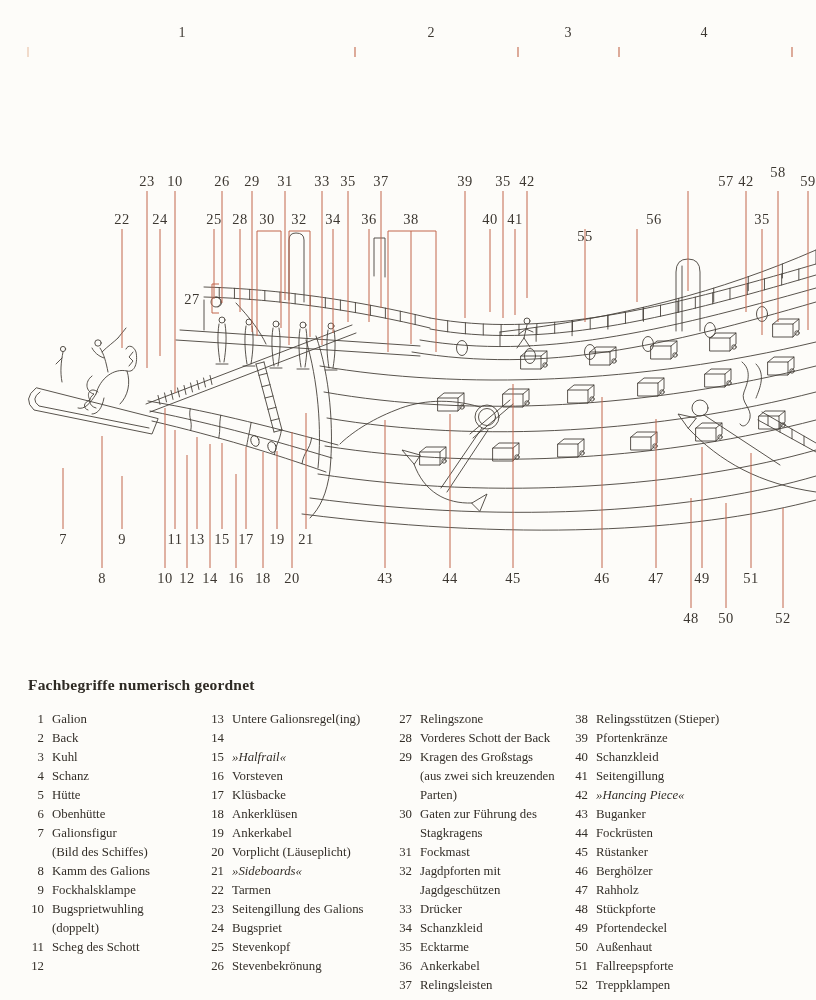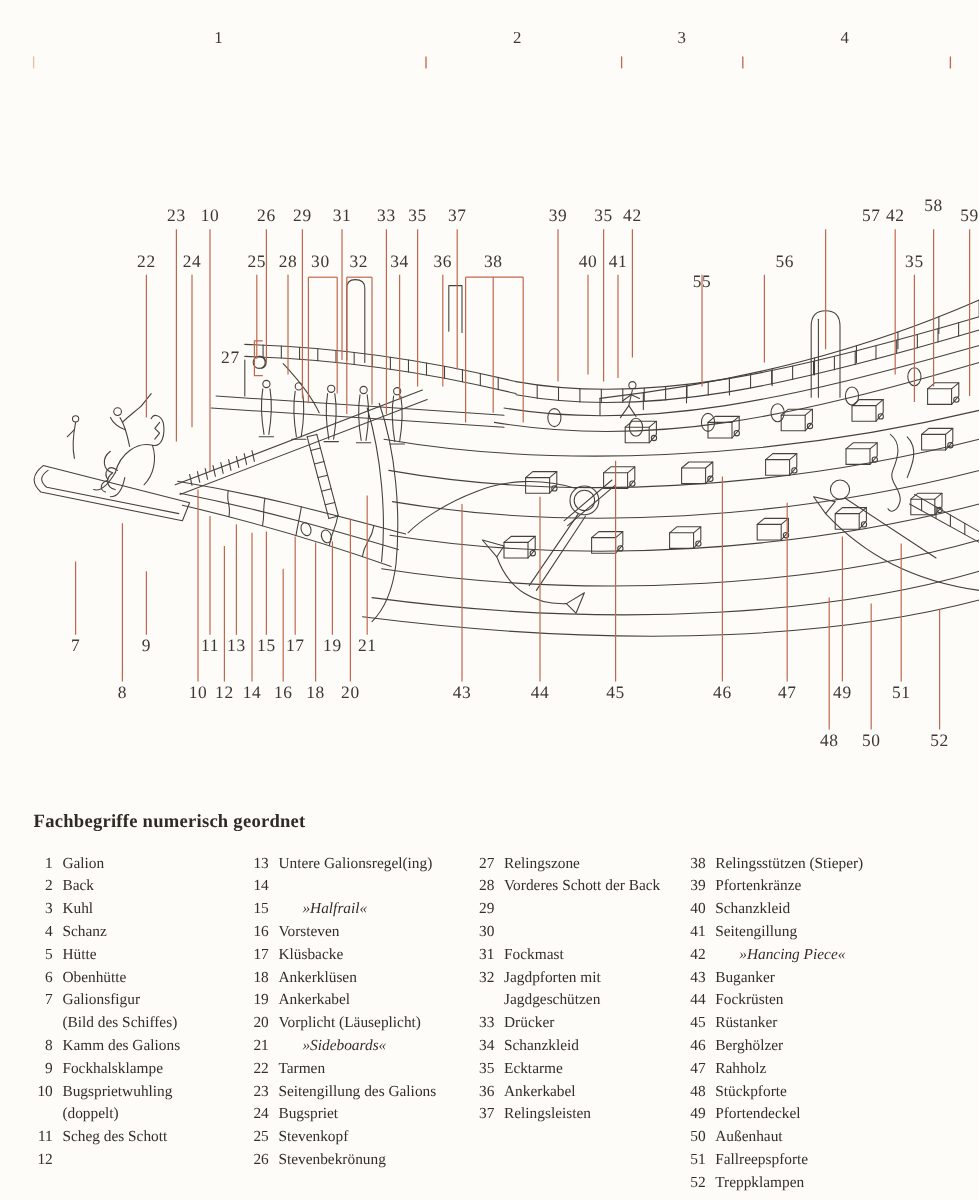--- a/index.html
+++ b/index.html
@@ -10,21 +10,21 @@
   }
   svg.art{position:absolute;left:0;top:0;}
   .sb-num{position:absolute;transform:translate(-50%,-50%);font-size:14px;color:#3c3731;}
   .co-num{position:absolute;transform:translate(-50%,-50%);font-size:14.5px;color:#3c3731;letter-spacing:.5px;}
   .glossary{position:absolute;left:0;top:676px;width:816px;}
   .g-title{position:absolute;left:28px;top:0;font-weight:bold;font-size:15.5px;letter-spacing:.2px;color:#2e2a24;}
   .g-col{position:absolute;top:34px;}
   .g-item{display:flex;line-height:19px;font-size:12.8px;}
   .g-num{flex:0 0 20px;text-align:right;margin-right:8px;color:#332e28;}
   .g-text{white-space:pre-line;color:#332e28;}
-  .g-item.italic .g-text{font-style:italic;margin-left:20px;}
+  .g-item.italic .g-text{font-style:italic;}
 </style>
 </head>
 <body>
 
 <div class="page">
 
   <svg class="art" width="816" height="1000" viewBox="0 0 816 1000">
     <defs>
       <linearGradient id="sbgrad" x1="0" y1="0" x2="1" y2="0">
         <stop offset="0" stop-color="#f2d3bd"></stop>
@@ -525,23 +525,28 @@
           <div class="g-item">
             <span class="g-num">27</span>
             <span class="g-text">Relingszone</span>
           </div>
           <div class="g-item">
             <span class="g-num">28</span>
             <span class="g-text">Vorderes Schott der Back</span>
           </div>
           <div class="g-item">
             <span class="g-num">29</span>
+            <span class="g-text">Kragen des Großstags
+(aus zwei sich kreuzenden
+Parten)</span>
           </div>
           <div class="g-item">
             <span class="g-num">30</span>
+            <span class="g-text">Gaten zur Führung des
+Stagkragens</span>
           </div>
           <div class="g-item">
             <span class="g-num">31</span>
             <span class="g-text">Fockmast</span>
           </div>
           <div class="g-item">
             <span class="g-num">32</span>
             <span class="g-text">Jagdpforten mit
 Jagdgeschützen</span>
           </div>

